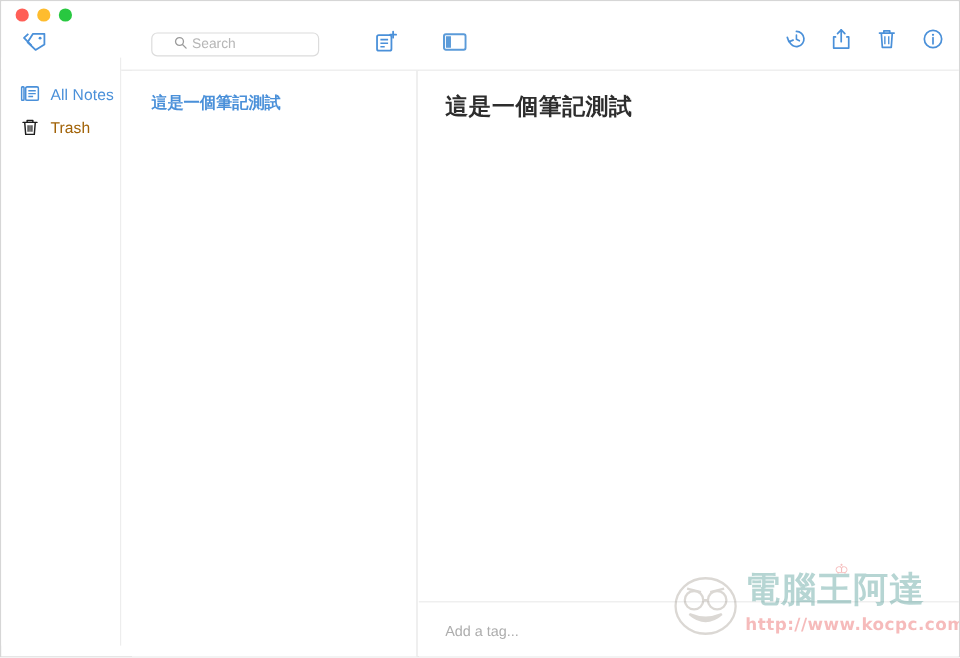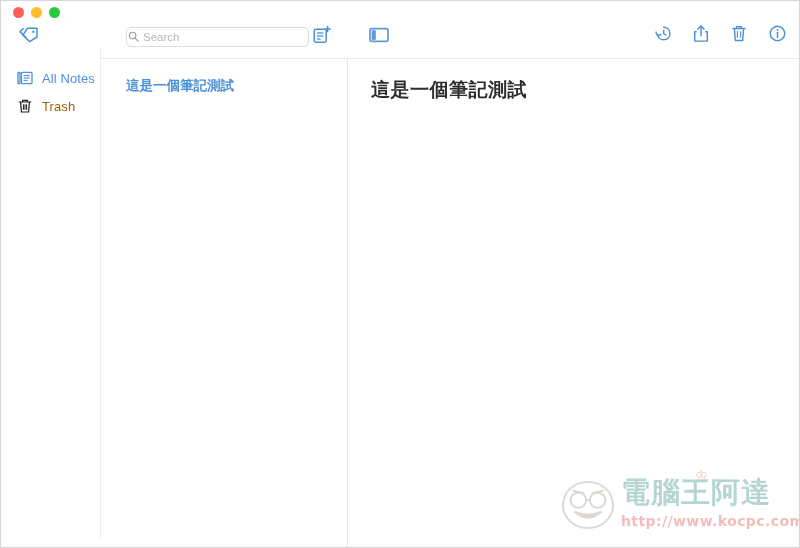--- a/index.html
+++ b/index.html
@@ -54,29 +54,29 @@
     width: 28px; height: 24px;
     display: flex;
     align-items: center;
     justify-content: center;
   }
 
   .search-wrap {
     position: absolute;
     left: 125px;
     top: 26px;
-    width: 183px;
+    width: 140px;
     height: 20px;
     box-sizing: border-box;
     border: 1px solid #dcdcdc;
     border-radius: 5px;
     background: #ffffff;
     display: flex;
     align-items: center;
-    padding: 0 1px;
+    padding: 0 18px;
   }
   .search-wrap svg { flex: none; }
   .search-input {
     border: none;
     outline: none;
     background: transparent;
     font-family: "Liberation Sans", "DejaVu Sans", sans-serif;
     font-size: 11.5px;
     color: #333;
     margin-left: 4px;
@@ -420,20 +420,23 @@
     </div>
 
   </div>
 
   <div class="editor">
 
     <div class="editor-body">
       <div class="editor-title">這是一個筆記測試</div>
     </div>
 
+    <div class="tagbar">
+      <input class="tag-input" type="text" placeholder="Add a tag..." style="">
+    </div>
   </div>
 
   <div class="watermark">
     <svg class="wm-face" viewBox="0 0 60 54">
       <g fill="none" stroke="#8a7f72" stroke-width="2">
         <ellipse cx="30" cy="27" rx="26" ry="24"></ellipse>
         <circle cx="20" cy="22" r="8"></circle>
         <circle cx="40" cy="22" r="8"></circle>
         <line x1="28" y1="22" x2="32" y2="22"></line>
         <path d="M16 34 Q30 46 44 34 Q30 40 16 34 Z" fill="#8a7f72"></path>

